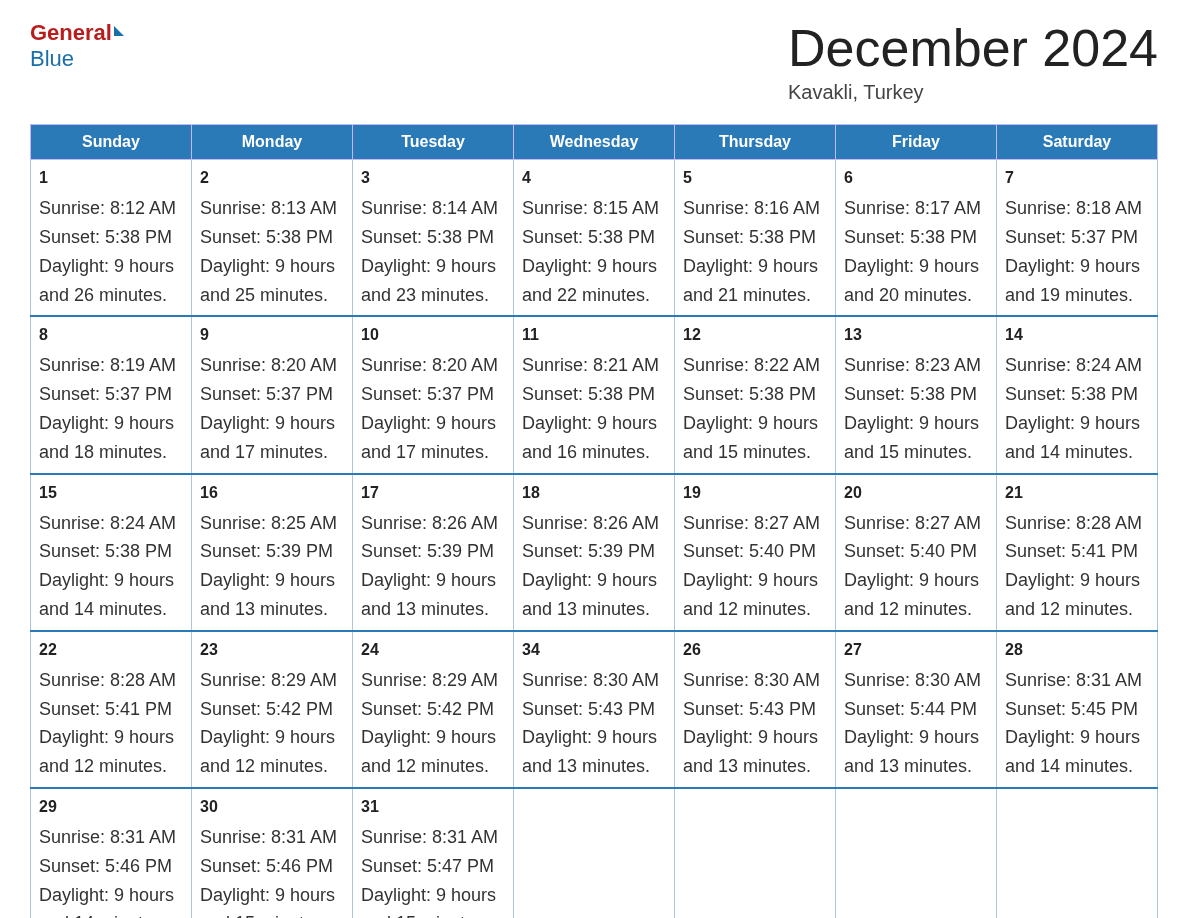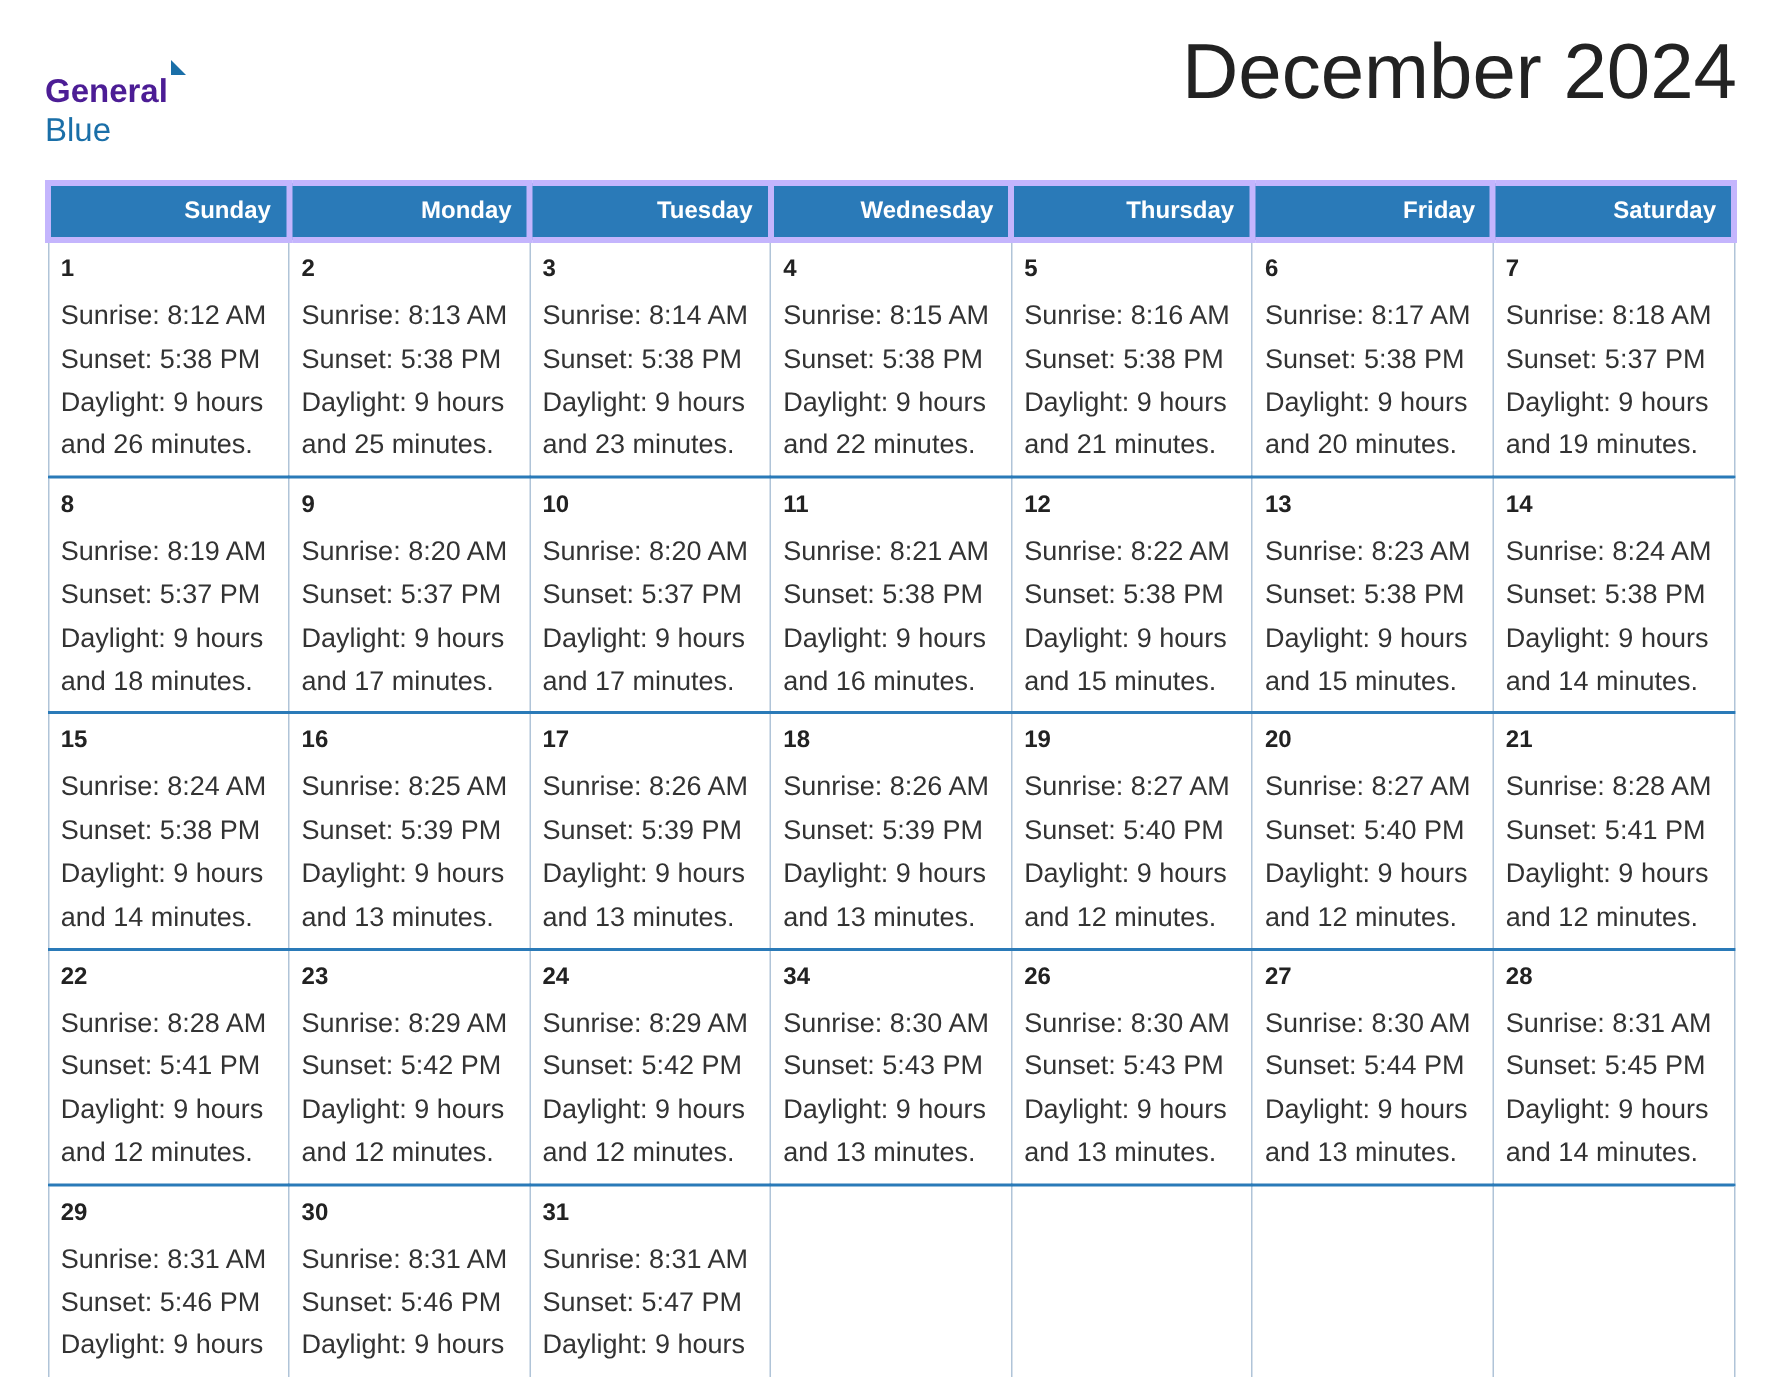--- a/index.html
+++ b/index.html
@@ -22,22 +22,21 @@
       align-items: flex-start;
     }
     .logo-text {
       font-size: 22px;
       font-weight: bold;
       color: #333;
       display: flex;
       align-items: center;
     }
     .logo-general {
-      color: #4c1d95;
-      margin-top: 28px;
+      color: #b91c1c;
     }
     .logo-arrow {
       width: 0;
       height: 0;
       border-left: 10px solid #1a6fa8;
       border-top: 10px solid transparent;
       border-bottom: 0px solid transparent;
       display: inline-block;
       margin: 0 2px;
       transform: translateY(-2px);
@@ -63,22 +62,22 @@
     .calendar {
       width: 100%;
       border-collapse: collapse;
     }
     .calendar thead th {
       background-color: #2a7ab8;
       color: #fff;
       padding: 8px 10px;
       font-size: 16px;
       font-weight: bold;
-      text-align: right;
-      border: 4px solid #c4b5fd;
+      text-align: center;
+      border: 1px solid #c4b5fd;
     }
     .calendar tbody td {
       vertical-align: top;
       border: 1px solid #b0c4d8;
       padding: 6px 8px;
       width: 14.28%;
       min-height: 100px;
       font-size: 13px;
       color: #333;
       line-height: 1.5;
@@ -111,20 +110,21 @@
 <div class="header">
   <div class="logo">
     <div class="logo-text">
       <span class="logo-general">General</span>
       <span class="logo-arrow"></span>
     </div>
     <span class="logo-blue">Blue</span>
   </div>
   <div class="title-section">
     <div class="month-title">December 2024</div>
+    <div class="location">Kavakli, Turkey</div>
   </div>
 </div>
 
 <table class="calendar">
   <thead>
     <tr>
     <th>Sunday</th>
         <th>Monday</th>
         <th>Tuesday</th>
         <th>Wednesday</th>

